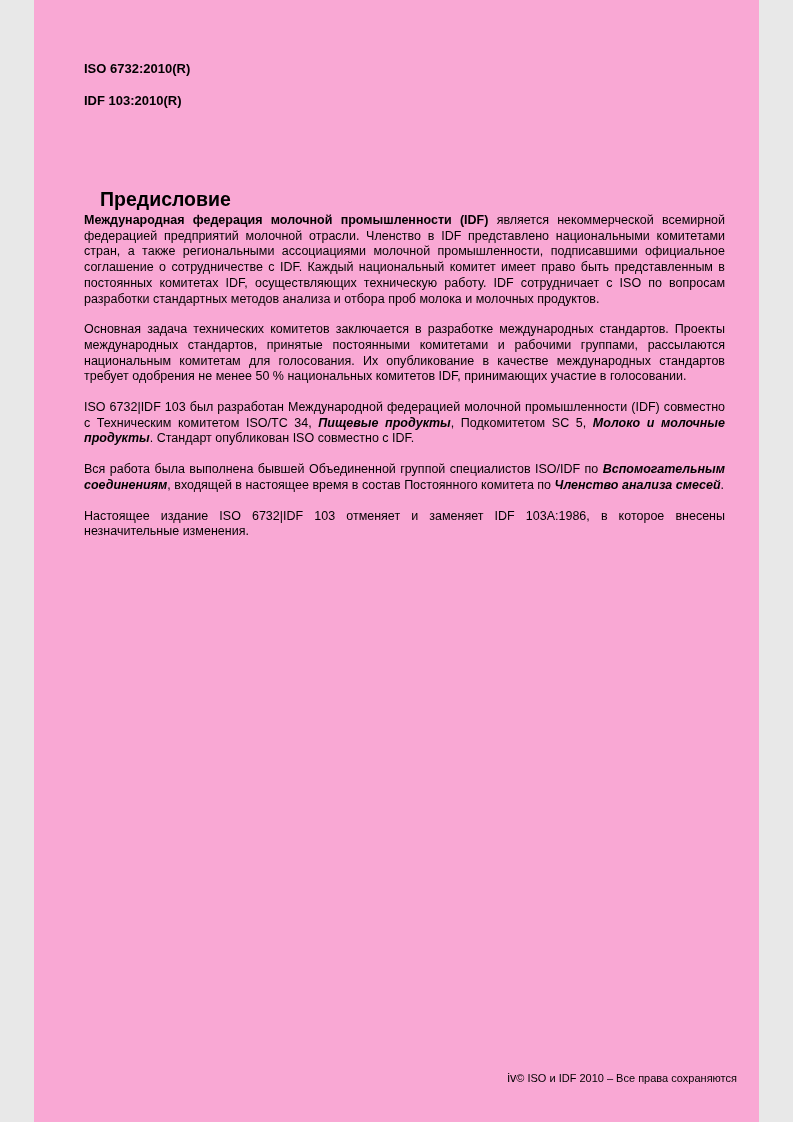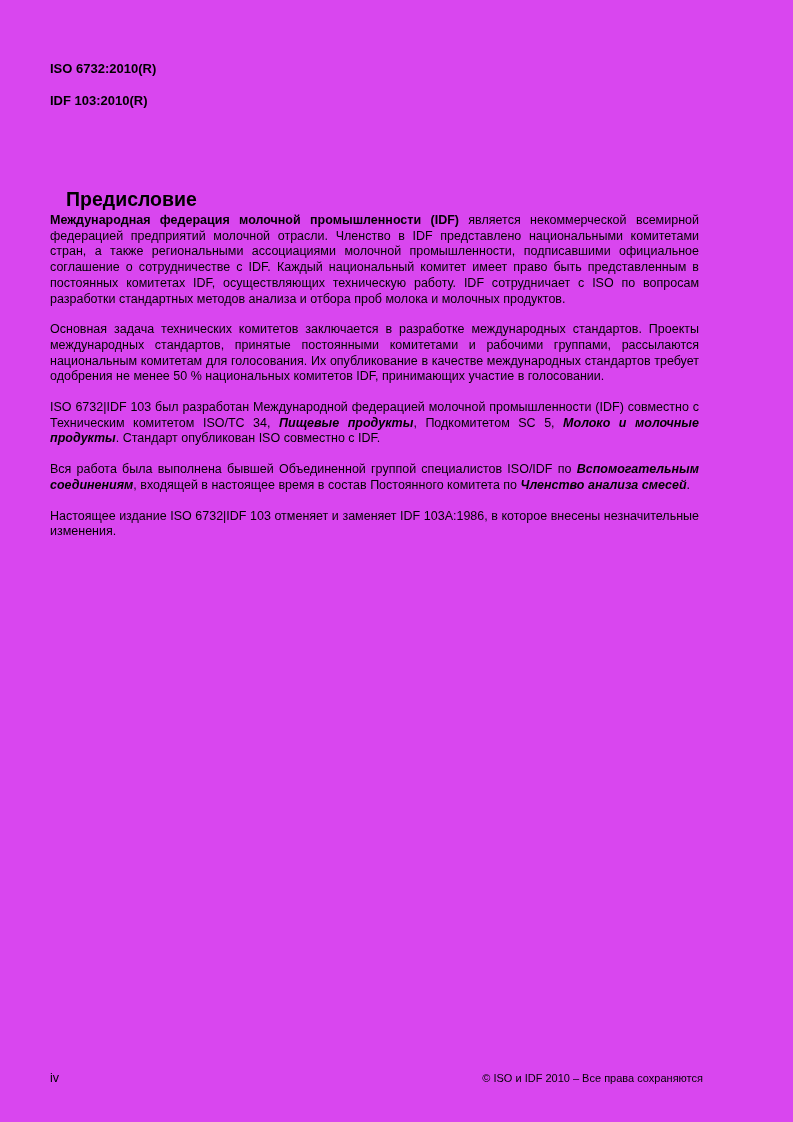--- a/index.html
+++ b/index.html
@@ -2,24 +2,24 @@
 <html><head>
 <meta charset="utf-8">
 <style>
   html, body {
     margin: 0;
     padding: 0;
     background: #e8e8e8;
   }
   .page {
     position: relative;
-    width: 793px;
+    width: 725px;
     height: 1122px;
     margin: 0 auto;
-    background: #d946ef;
+    background: #f9a8d4;
     font-family: "Liberation Sans", sans-serif;
     color: #000000;
     overflow: hidden;
   }
   .doc-header {
     position: absolute;
     top: 45px;
     left: 50px;
     font-size: 13px;
     font-weight: bold;
@@ -38,32 +38,32 @@
   .body-text {
     position: absolute;
     top: 213px;
     left: 50px;
     width: 653px;
   }
   .para {
     font-size: 12.5px;
     line-height: 15.7px;
     text-align: justify;
-    margin: 0 4px 15px 0;
+    margin: 0 12px 15px 0;
   }
   .seg-normal { font-weight: normal; font-style: normal; }
   .seg-bold   { font-weight: bold;   font-style: normal; }
   .seg-italic { font-weight: bold; font-style: italic; }
   .doc-footer {
     position: absolute;
     top: 1071px;
     left: 50px;
     width: 653px;
     display: flex;
-    justify-content: space-between;
+    justify-content: flex-end;
     align-items: baseline;
   }
   .page-number {
     font-size: 12.5px;
   }
   .copyright {
     font-size: 11px;
   }
 </style>
 </head>

